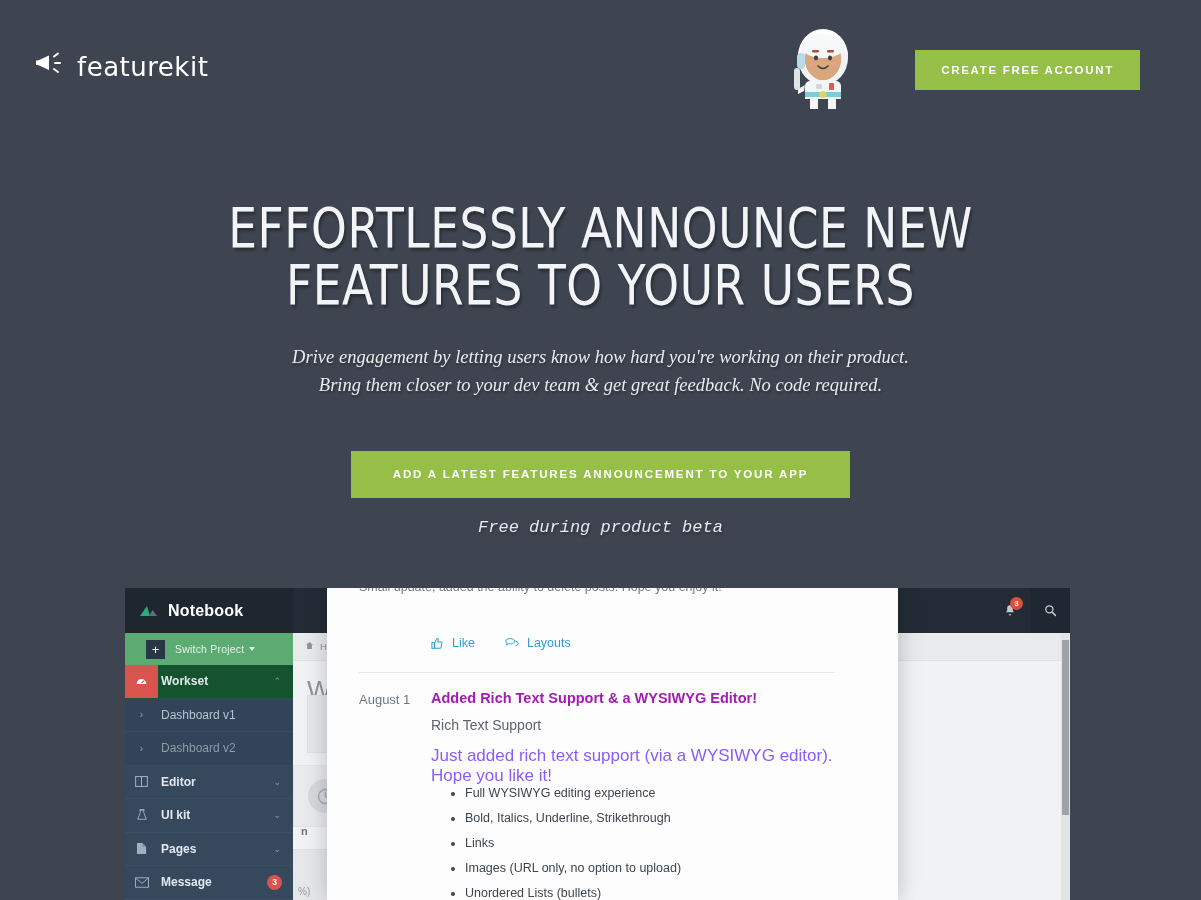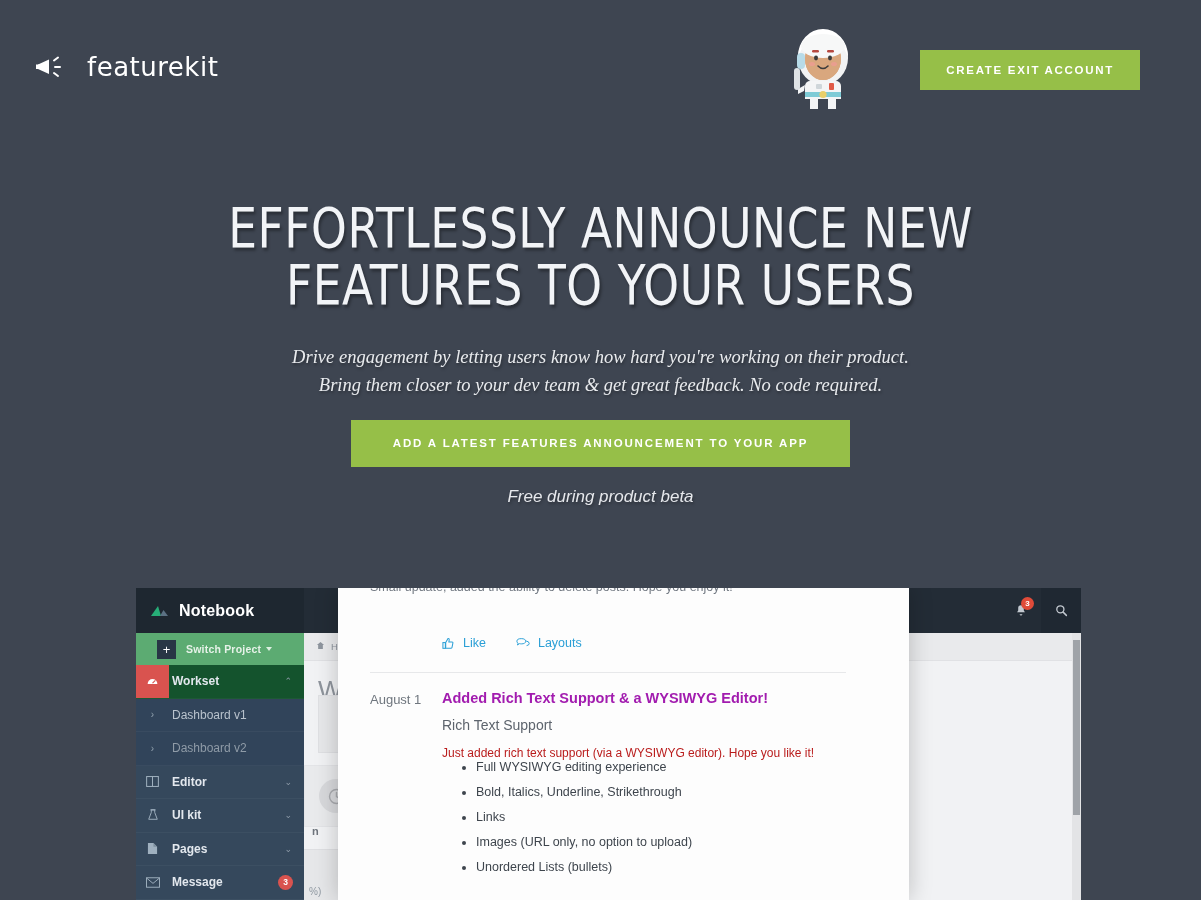--- a/index.html
+++ b/index.html
@@ -10,21 +10,21 @@
     overflow: hidden;
   }
   .page { position: relative; width: 1201px; height: 900px; background: #3e4551; overflow: hidden; }
 
   
   .site-header {
     position: absolute; top: 0; left: 0; width: 1201px; height: 140px;
   }
   .logo {
     position: absolute; left: 36px; top: 52px;
-    display: flex; align-items: center; gap: 23px;
+    display: flex; gap: 13px;
   }
   .logo-icon { width: 28px; height: 22px; display: block; }
   .logo-text {
     color: #ffffff; font-size: 26px; letter-spacing: 0.5px;
     font-family: "DejaVu Sans", sans-serif; font-weight: 400;
   }
   .mascot { position: absolute; left: 788px; top: 28px; width: 70px; height: 82px; }
   .header-cta {
     position: absolute; right: 61px; top: 50px;
     background: #96bf48; color: #ffffff; border: 0;
@@ -50,37 +50,37 @@
   .hero-sub {
     margin-top: 29px;
     font-family: "Liberation Serif", serif;
     font-style: italic;
     font-size: 19.5px;
     line-height: 28px;
     color: #e9ebee;
     text-shadow: 1px 2px 3px rgba(0,0,0,0.35);
     transform: scaleX(0.95);
   }
-  .hero-cta-wrap { margin-top: 21px; }
+  .hero-cta-wrap { margin-top: 52px; }
   .hero-cta {
     display: inline-block; background: #96bf48; color: #ffffff;
     border: 0; height: 47px; line-height: 47px; padding: 0 42px;
     font-size: 11.5px; letter-spacing: 1.85px; font-weight: 700;
     font-family: "Liberation Sans", sans-serif; cursor: pointer;
   }
   .hero-note {
     margin-top: 20px;
-    font-family: Liberation Sans, sans-serif; font-style: italic;
+    font-family: Liberation Mono, monospace; font-style: italic;
     font-size: 17px; color: #e6e8ec;
     text-shadow: 1px 2px 3px rgba(0,0,0,0.3);
   }
 
   
   .app-mockup {
-    position: absolute; left: 136px; top: 588px; width: 945px; height: 312px;
+    position: absolute; left: 125px; top: 588px; width: 945px; height: 312px;
     background: #ecedef; overflow: hidden;
   }
   .app-topbar {
     position: absolute; left: 0; top: 0; width: 945px; height: 45px;
     background: #232c36;
   }
   .brand-zone {
     position: absolute; left: 0; top: 0; width: 168px; height: 45px;
     background: #1e2730; display: flex; align-items: center; padding-left: 14px; gap: 10px;
   }
@@ -113,21 +113,21 @@
     position: absolute; left: 0; top: 45px; width: 168px; height: 267px;
     background: #34495e; background: #35485c;
   }
   .switch-row {
     height: 32px; background: #5cab72; display: flex; align-items: center; padding-left: 21px;
   }
   .plus-box {
     width: 19px; height: 19px; background: #283645; color: #fff;
     display: flex; align-items: center; justify-content: center; font-size: 13px; line-height: 1;
   }
-  .switch-label { color: #e6f2e8; font-size: 10.5px; font-weight: 700; margin-left: 10px; letter-spacing: .2px; }
+  .switch-label { color: #e6f2e8; font-size: 10.5px; font-weight: 400; margin-left: 10px; letter-spacing: .2px; }
   .switch-caret { margin-left: 5px; width: 0; height: 0; border-left: 3.5px solid transparent; border-right: 3.5px solid transparent; border-top: 4px solid #dcefe0; }
 
   .nav-item {
     height: 33.5px; display: flex; align-items: center; position: relative;
     color: #d4dae1; font-size: 12px; border-bottom: 1px solid rgba(255,255,255,0.04);
   }
   .nav-item .ico {
     width: 33px; height: 33.5px; display: flex; align-items: center; justify-content: center;
     color: #9fb0bf; flex: 0 0 33px;
   }
@@ -201,21 +201,21 @@
   .clipped-text { font-size: 12.5px; color: #707780; padding-top: 16px; }
   .actions { display: flex; gap: 30px; padding: 42px 0 22px 72px; }
   .act { display: flex; align-items: center; gap: 8px; color: #2a9fd6; font-size: 12.5px; }
   .act svg { display: block; }
   .divider { height: 1px; background: #e7e8ea; margin: 0 0 0 0; }
   .entry { display: flex; padding: 17px 0 0 0; }
   .entry-date { width: 72px; flex: 0 0 72px; font-size: 13px; color: #6f767e; padding-top: 2px; }
   .entry-body { flex: 1; }
   .entry-title { font-size: 14.5px; color: #a21caf; font-weight: 700; }
   .entry-sub { font-size: 14px; color: #5d646d; margin-top: 11px; }
-  .entry-para { font-size: 12px; color: #b91c1c; margin-top: 13px; }
+  .entry-para { font-size: 17px; color: #8b5cf6; margin-top: 13px; }
   .entry-list { padding-left: 34px; }
   .entry-list li { font-size: 12.5px; color: #3e454d; margin-bottom: 10px; line-height: 1.2; }
 </style>
 </head>
 <body>
 
 <div class="page">
 
   <div class="site-header">
 
@@ -257,21 +257,21 @@
         <rect x="28" y="56" width="6" height="5" rx="1" fill="#cfd6da"></rect>
         <rect x="41" y="55" width="5" height="7" rx="1" fill="#e05a47"></rect>
 
         <path d="M17 57 l-7 4 v5 l6 -3 Z" fill="#f4f5f6"></path>
         <rect x="6" y="40" width="6" height="22" rx="3" fill="#dfe3e6"></rect>
         <rect x="22" y="71" width="8" height="10" fill="#f4f5f6"></rect>
         <rect x="40" y="71" width="8" height="10" fill="#f4f5f6"></rect>
       </svg>
     </span>
 
-    <button class="header-cta">CREATE EXIT ACCOUNT</button>
+    <button class="header-cta">CREATE FREE ACCOUNT</button>
   </div>
 
   <div class="hero">
     <h1>
       <span>EFFORTLESSLY ANNOUNCE NEW</span><br>
       <span>FEATURES TO YOUR USERS</span>
     </h1>
     <div class="hero-sub">
       <span>Drive engagement by letting users know how hard you're working on their product.</span><br>
       <span>Bring them closer to your dev team &amp; get great feedback. No code required.</span>

